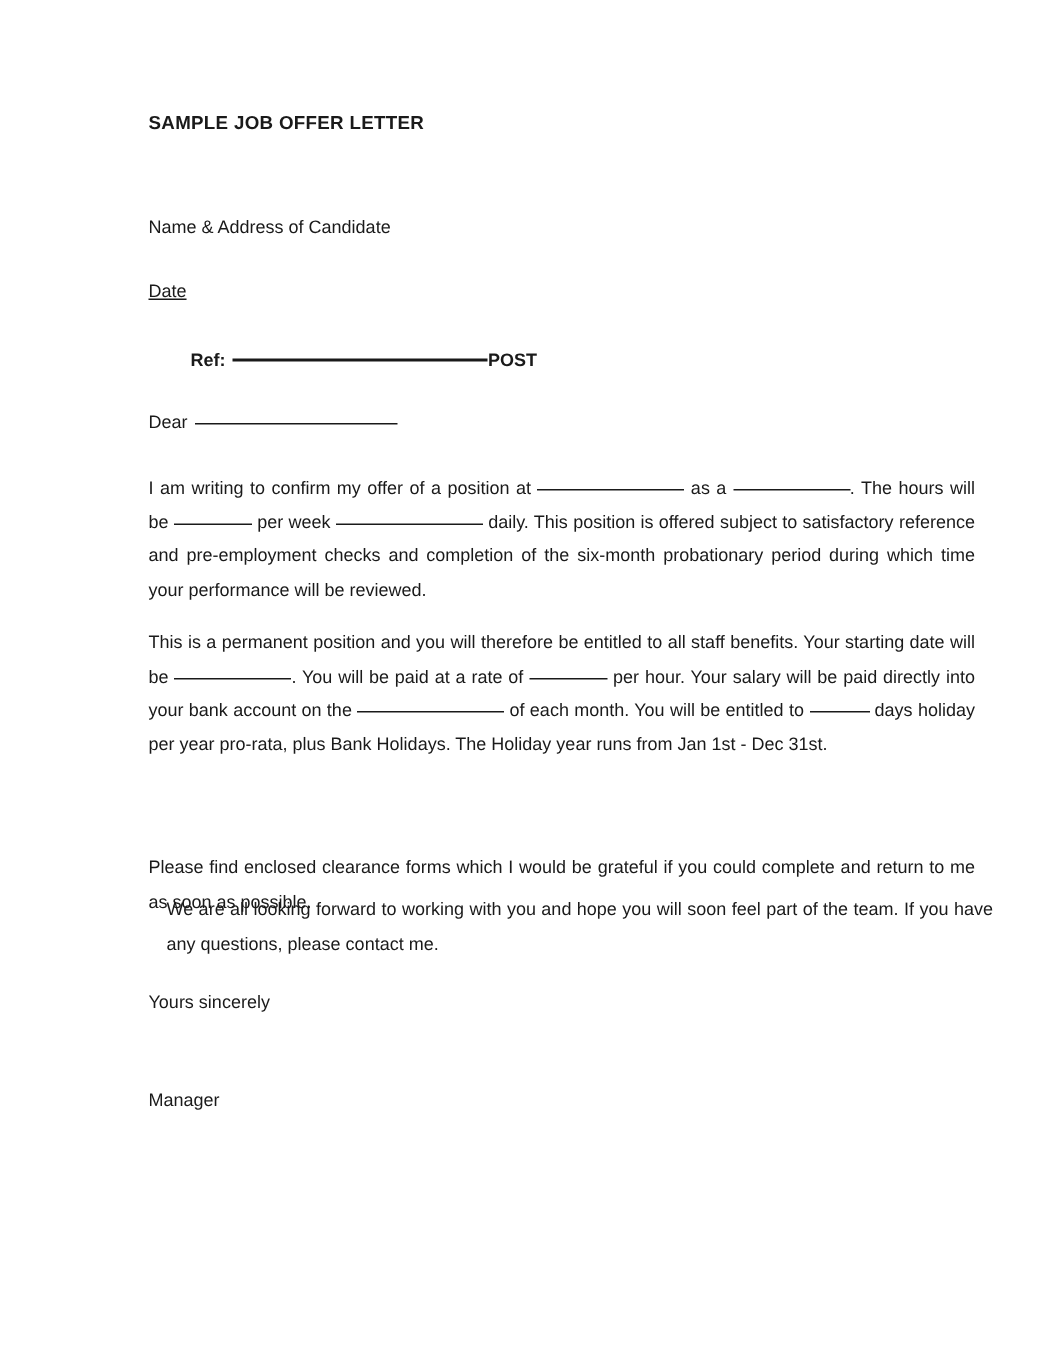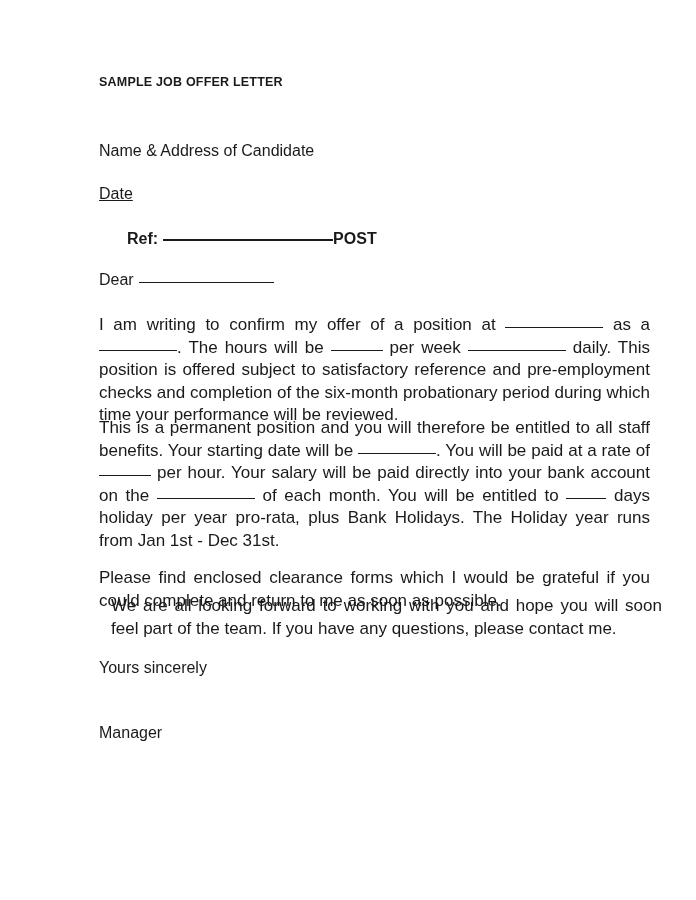--- a/index.html
+++ b/index.html
@@ -38,21 +38,21 @@
     margin: 0;
     padding: 0;
     position: absolute;
     top: 75px;
     left: 0;
     white-space: nowrap;
   }
   .line-plain {
     position: absolute;
     left: 0;
-    font-size: 16px;
+    font-size: 12px;
     line-height: 14px;
     white-space: nowrap;
   }
   .addr-line  { top: 144px; }
   .date-line  { top: 187px; text-decoration: underline; }
   .ref-line   { top: 230px; font-weight: bold; margin-left: 28px; }
   .dear-line  { top: 273px; }
   .signoff-line { top: 661px; }
   .manager-line { top: 726px; }
 
@@ -71,21 +71,21 @@
   }
   .dear-line .blank {
     width: 135px;
     margin-left: 5px;
   }
 
   .para {
     position: absolute;
     left: 0;
     width: 551px;
-    font-size: 17px;
+    font-size: 12px;
     line-height: 22.6px;
     text-align: justify;
     text-justify: inter-word;
     margin: 0;
   }
   .para-1 { top: 314px; }
   .para-2 { top: 417px; }
   .para-3 { top: 531px; margin-top: 36px; }
   .para-4 { top: 595px; margin-left: 12px; }
 

